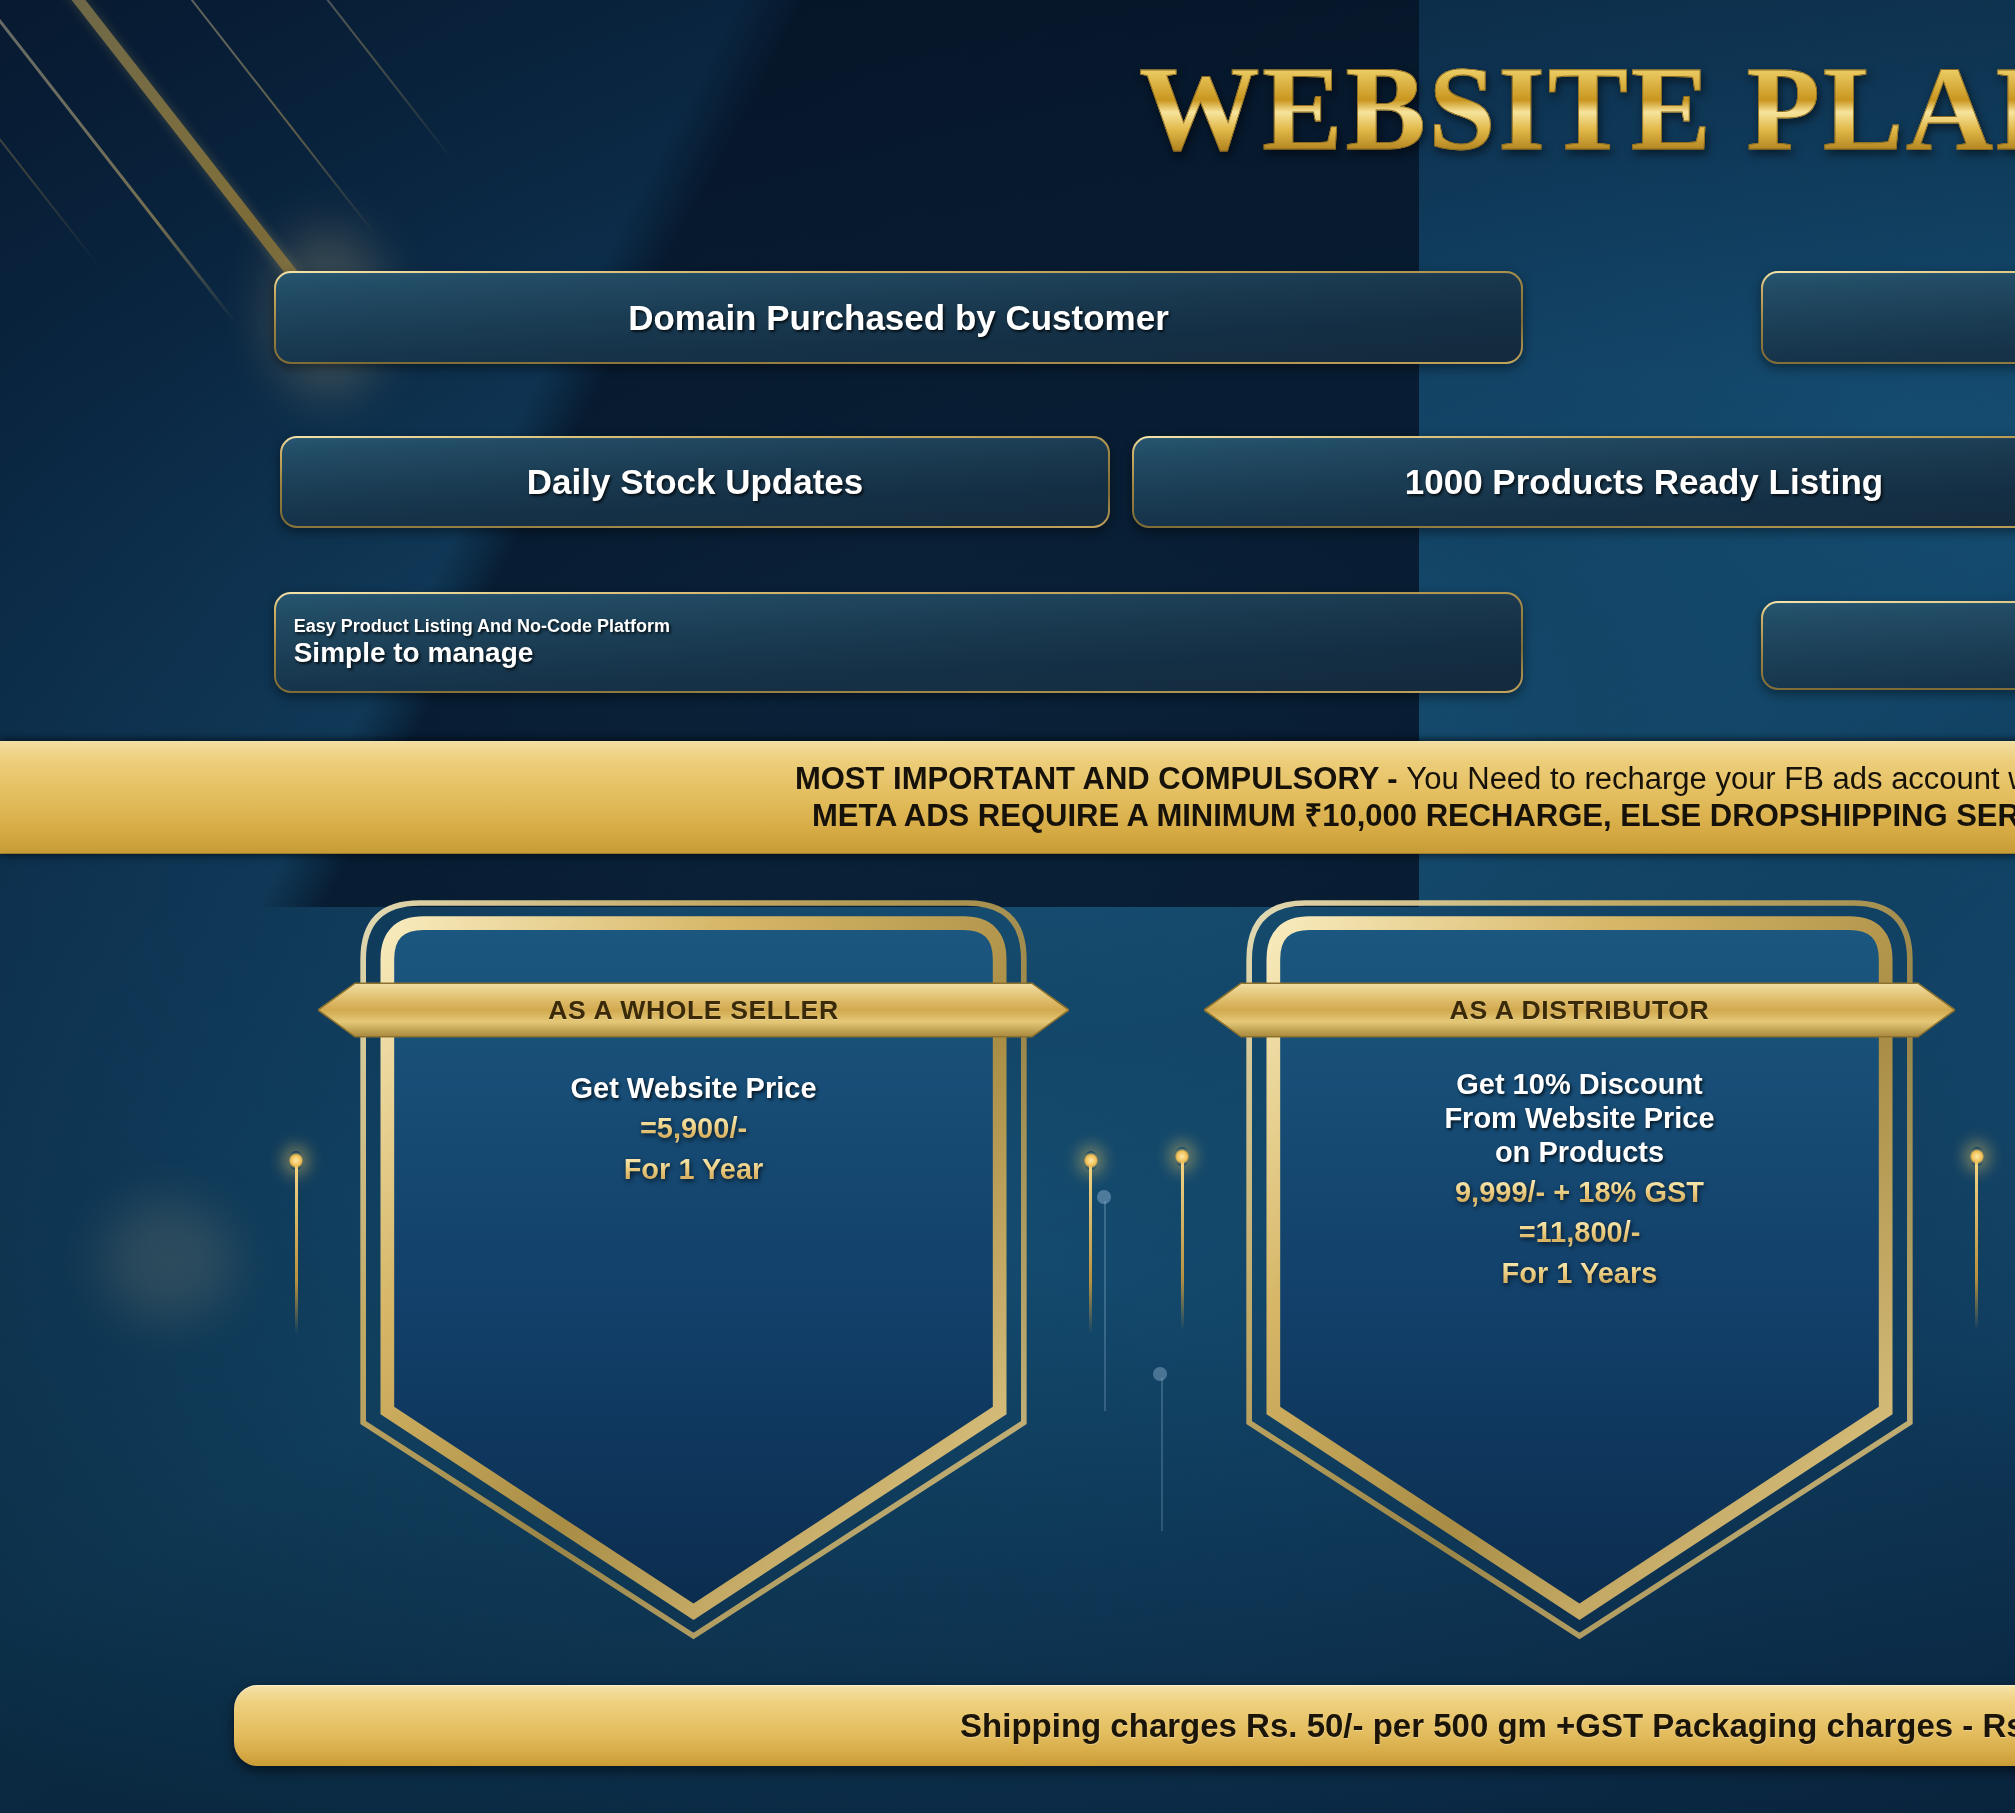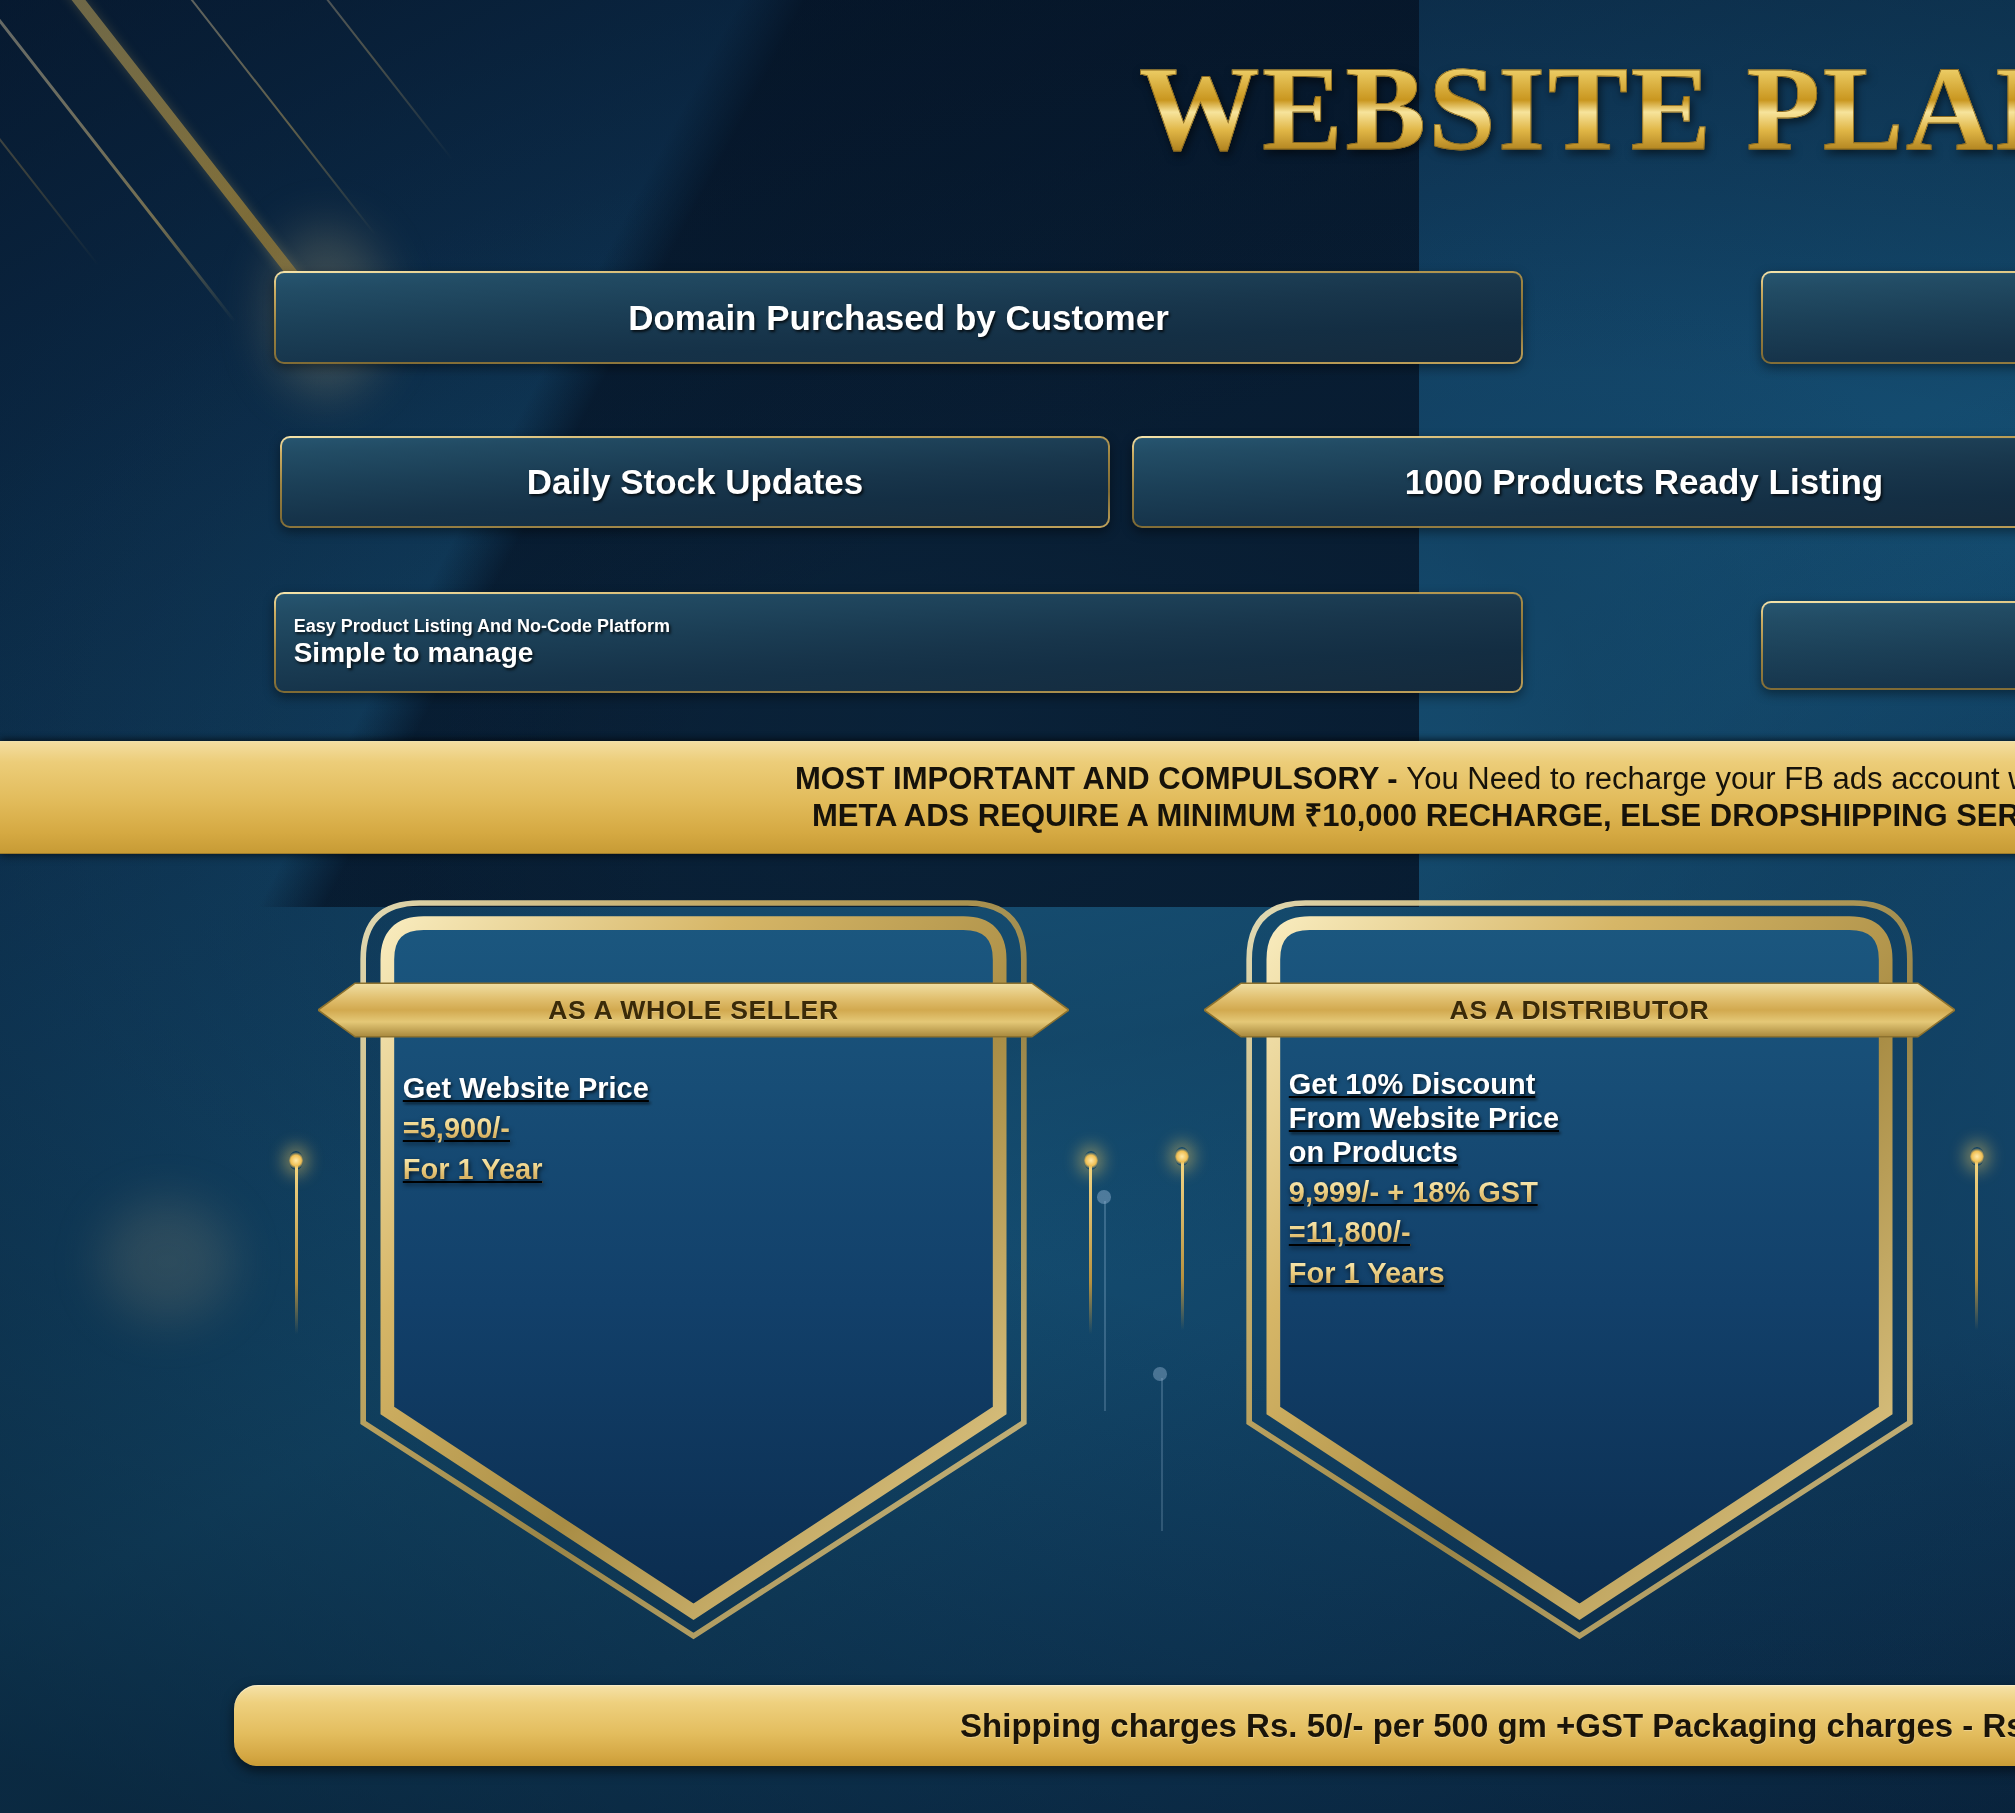--- a/index.html
+++ b/index.html
@@ -55,21 +55,21 @@
     background:linear-gradient(180deg,#fdf0b4 0%,#e9c85f 20%,#c9961f 43%,#f7e49c 53%,#e0b646 68%,#a87a18 88%,#f3dc92 100%);
     -webkit-background-clip:text; background-clip:text; color:transparent;
     -webkit-text-stroke:0.8px #8b6a20;
     filter:drop-shadow(2.4px 4px 4px rgba(0,0,0,.55));
   }
 
   
   .pill {
     position:absolute;
     border:2.8px solid transparent;
-    border-radius:10px;
+    border-radius:17px;
     background:
       linear-gradient(176deg, rgba(21,73,107,.92) 0%, rgba(13,47,76,.92) 55%, rgba(9,34,58,.94) 100%) padding-box,
       linear-gradient(178deg,#f6e6ae 0%,#cdae63 14%,#9d8442 40%,#7e6a35 70%,#c3a45c 100%) border-box;
     box-shadow:0 4px 10.5px rgba(0,0,0,.42), inset 0 0.8px 0 rgba(255,255,255,.05);
     display:flex; align-items:center;
   }
   .pill .ptext {
     color:#ffffff; font-weight:700; white-space:nowrap;
     text-shadow:1.6px 2px 2.8px rgba(0,0,0,.75);
     padding:0 13.7px; width:100%;
@@ -96,21 +96,21 @@
 
   .ribbon { position:absolute; left:-21px; width:calc(100% + 42px); height:60px; }
   .ribbon .rsvg { position:absolute; inset:0; width:100%; height:100%; }
   .ribbon .rtext {
     position:absolute; inset:0; display:flex; align-items:center; justify-content:center;
     font-weight:800; font-size:26.6px; letter-spacing:0.6px; color:#3a2a08; white-space:nowrap;
     text-shadow:0 0.8px 0.8px rgba(255,255,255,.32);
     text-align:right;
   }
 
-  .sh-content { position:absolute; left:9%; right:9%; text-align:left;text-decoration:underline; }
+  .sh-content { position:absolute; left:9%; right:9%; text-align:center; }
   .sh-white { color:#ffffff; font-weight:700; font-size:29px; line-height:1.17;
               text-shadow:1.6px 2px 3.2px rgba(0,0,0,.72); }
   .sh-gold  { font-weight:700; font-size:29px; line-height:1.17; margin-top:6.4px;
               color:#f4e3a6;
               background:linear-gradient(180deg,#fcf2c6 0%,#efd48a 40%,#d8b161 72%,#f2e0a4 100%);
               -webkit-background-clip:text; background-clip:text; color:transparent;
               filter:drop-shadow(1.6px 2px 2.4px rgba(0,0,0,.7)); }
 
   
   .pin { position:absolute; width:2.8px; background:linear-gradient(180deg,#f6d98a,#b6913f 70%,rgba(182,145,63,0)); }

